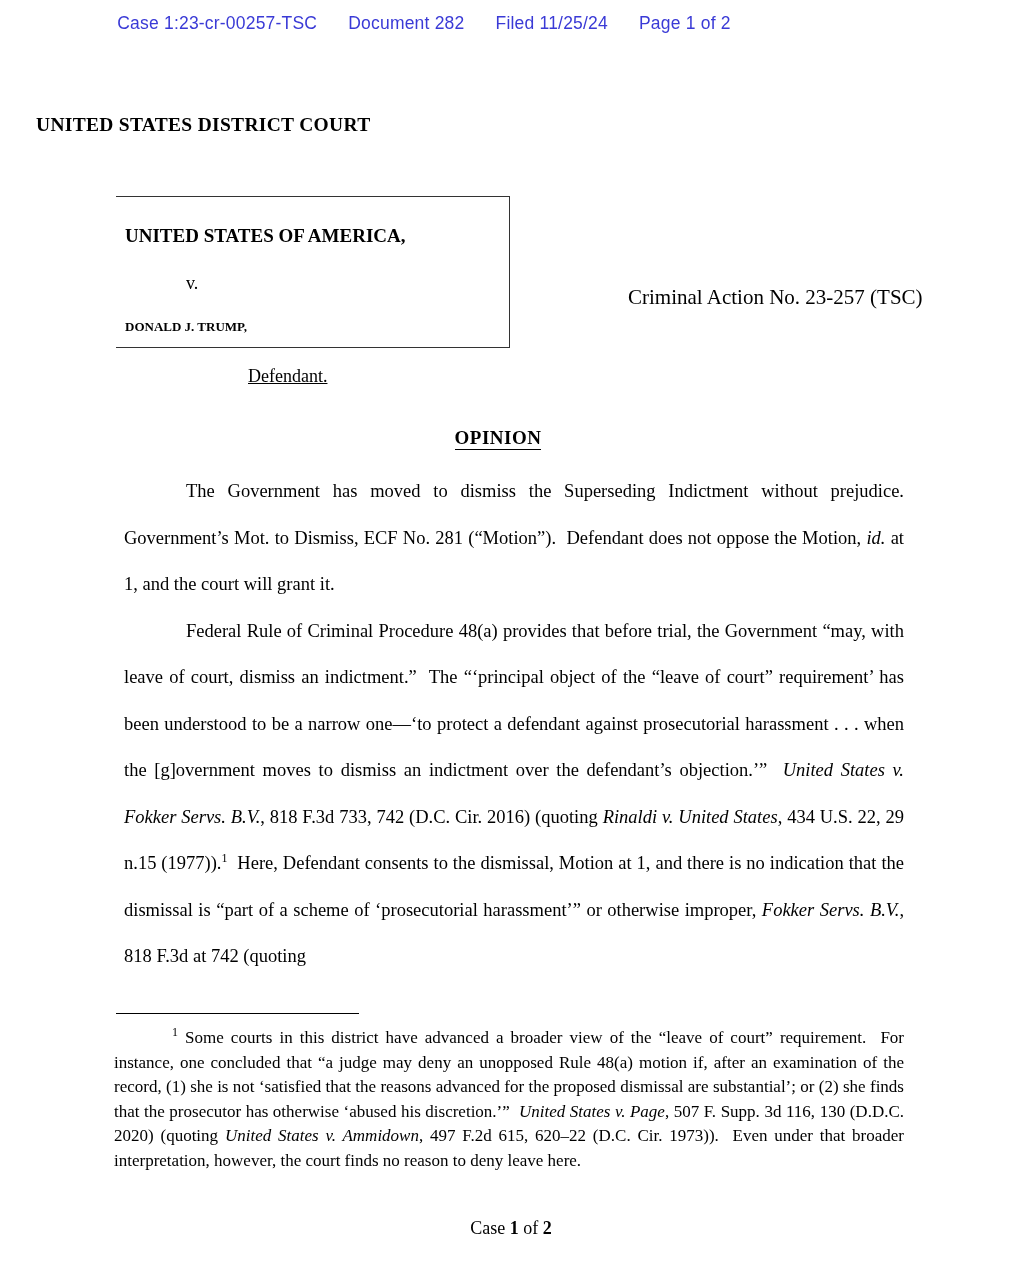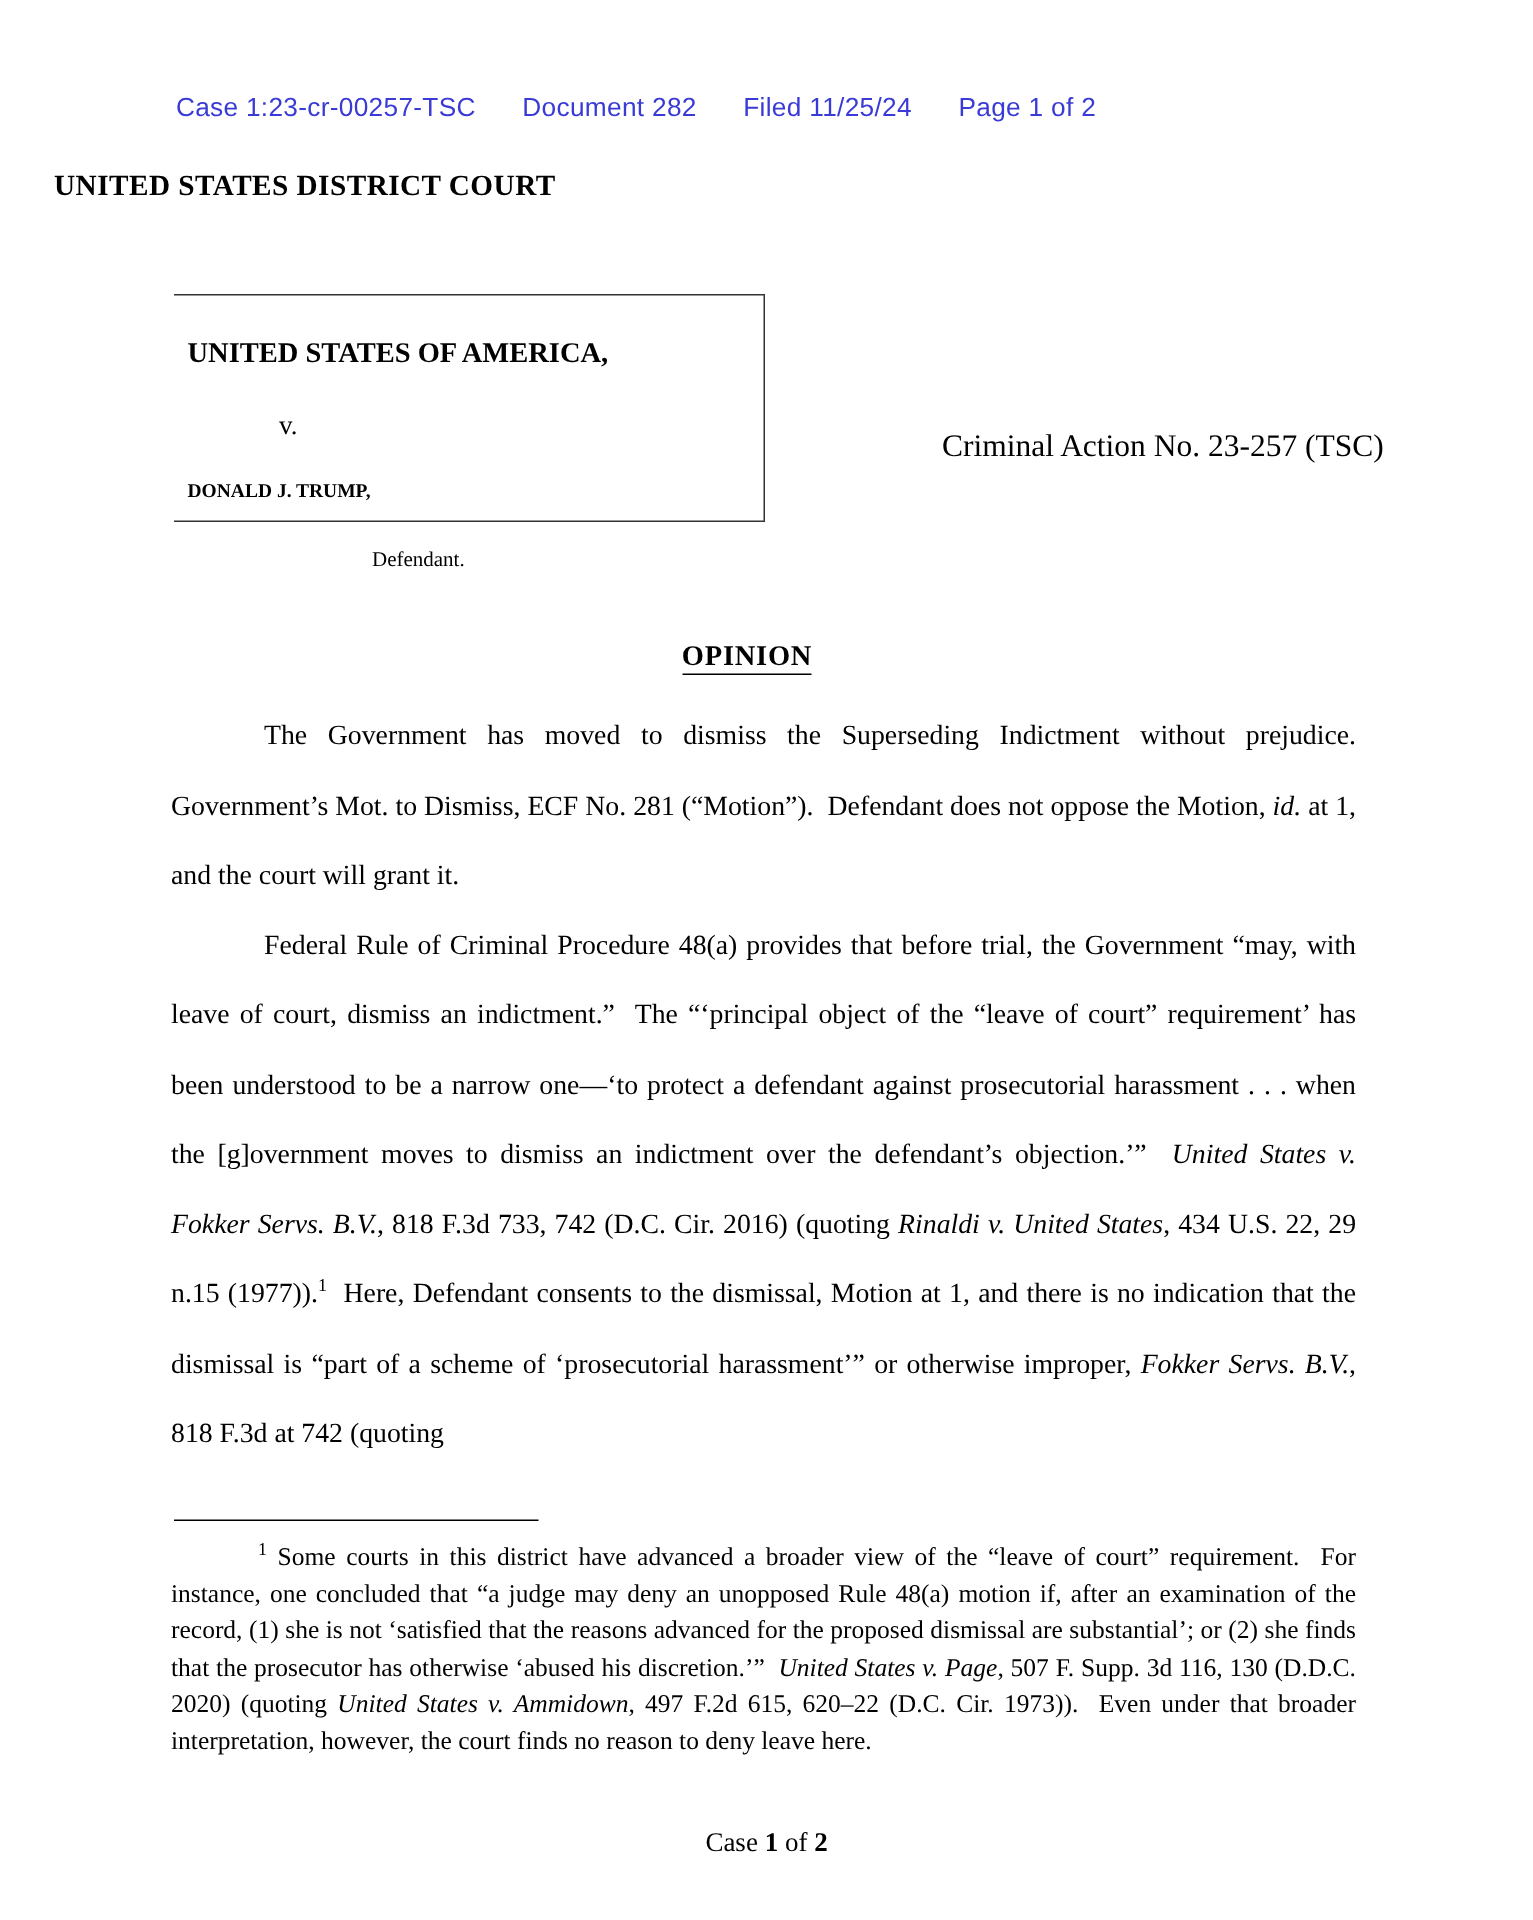--- a/index.html
+++ b/index.html
@@ -23,21 +23,20 @@
     position: absolute;
     top: 13px;
     left: 0;
     width: 848px;
     text-align: center;
     font-family: "Liberation Sans", sans-serif;
     font-size: 17.5px;
     color: #3a3ad6;
     letter-spacing: 0.2px;
     white-space: nowrap;
-    margin-top: 48px;
   }
   .ecf-header span { margin: 0 13px; }
 
   
   .court-title {
     position: absolute;
     top: 112px;
     left: 0;
     width: 1022px;
     font-weight: bold;
@@ -76,21 +75,22 @@
     position: absolute;
     top: 122px;
     left: 9px;
     font-weight: bold;
     font-size: 13px;
   }
   .cap-defendant-label {
     position: absolute;
     top: 169px;
     left: 132px;
-    font-size: 14px;
+    font-size: 18px;
+    text-decoration: underline;
   }
   .case-number {
     position: absolute;
     top: 285px;
     left: 628px;
     font-size: 21px;
     white-space: nowrap;
   }
 
   
@@ -113,21 +113,21 @@
   .body-text {
     position: absolute;
     top: 468px;
     left: 114px;
     width: 790px;
     font-size: 18.5px;
     line-height: 46.5px;
     text-align: justify;
   }
   .body-text p {
-    margin: 0 0 0 0;
+    margin: 0 0 0 10px;
     text-indent: 62px;
   }
 
   i { font-style: italic; }
   sup { font-size: 12px; vertical-align: super; line-height: 0; }
 
   
   .footnote-rule {
     position: absolute;
     top: 1013px;

